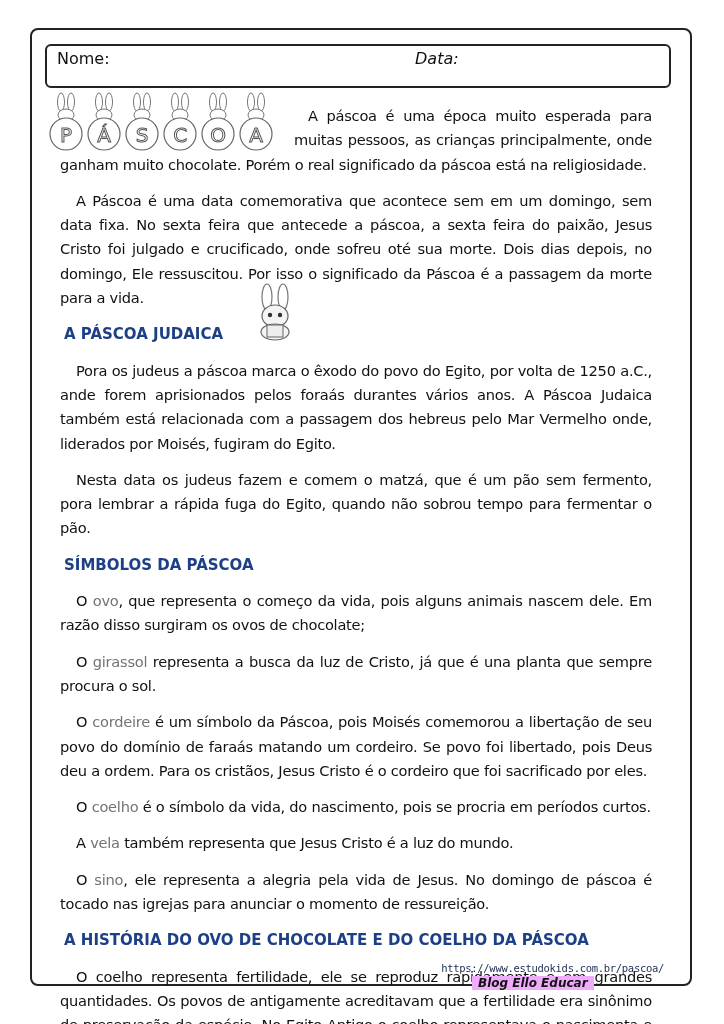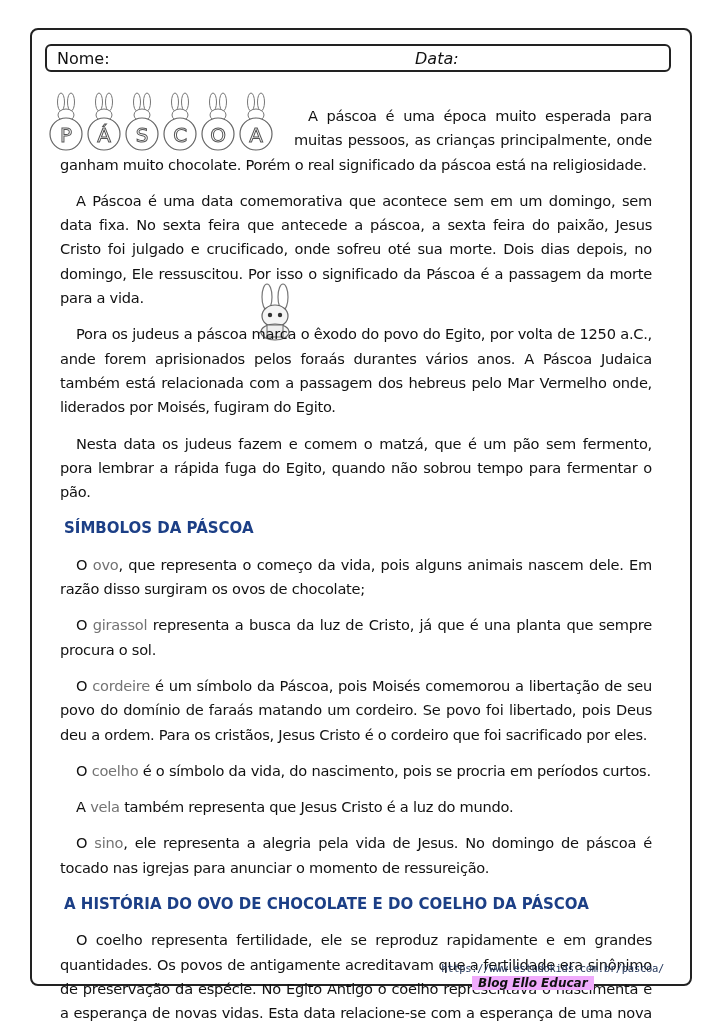--- a/index.html
+++ b/index.html
@@ -1,20 +1,20 @@
 <!DOCTYPE html>
 <html><head>
 <meta charset="utf-8">
 <style>
   html, body { margin:0; padding:0; background:#ffffff; }
   body { width:724px; height:1024px; position:relative; overflow:hidden;
          font-family:"DejaVu Sans", sans-serif; color:#111; }
   .frame { position:absolute; left:30px; top:28px; width:662px; height:958px;
            border:2px solid #222; border-radius:8px; box-sizing:border-box; }
-  .namebox { position:absolute; left:45px; top:44px; width:626px; height:28px;
+  .namebox { position:absolute; left:45px; top:44px; width:626px; height:44px;
              border:2px solid #222; border-radius:6px; box-sizing:border-box;
              font-size:16px; }
   .namebox .lbl-name { position:absolute; left:10px; top:3px; }
   .namebox .lbl-date { position:absolute; left:368px; top:3px;font-style:italic; }
   .content { position:absolute; left:48px; top:92px; width:616px;
              font-size:14.6px; line-height:24.3px; letter-spacing:-0.25px; }
   .content p { margin:12px; text-align:justify; }
   .indent { text-indent:16px; }
   .heading { color:#1c3f86; font-weight:bold; font-size:15px; margin-left:16px !important;
              letter-spacing:0; }
@@ -92,20 +92,21 @@
           <ellipse cx="23" cy="10" rx="3.5" ry="9" fill="#fff" stroke="#777" stroke-width="1"></ellipse>
           <ellipse cx="18" cy="23" rx="8" ry="6" fill="#fff" stroke="#777" stroke-width="1"></ellipse>
           <circle cx="18" cy="42" r="16" fill="#fff" stroke="#666" stroke-width="1.2"></circle>
           <text x="18" y="50" text-anchor="middle" font-size="20" font-family="DejaVu Sans, sans-serif" fill="#fff" stroke="#555" stroke-width="1">A</text>
         </svg></div>
     </div>
   <p class="intro-first" style="text-indent:14px">A páscoa é uma época muito esperada para muitas pessoos, as crianças principalmente, onde ganham muito chocolate. Porém o real significado da páscoa está na religiosidade.</p>
 
   <p class="indent">A Páscoa é uma data comemorativa que acontece sem em um domingo, sem data fixa. No sexta feira que antecede a páscoa, a sexta feira do paixão, Jesus Cristo foi julgado e crucificado, onde sofreu oté sua morte. Dois dias depois, no domingo, Ele ressuscitou. Por isso o significado da Páscoa é a passagem da morte para a vida.</p>
 
+  <p class="heading">A PÁSCOA JUDAICA</p>
   <p class="indent">Pora os judeus a páscoa marca o êxodo do povo do Egito, por volta de 1250 a.C., ande forem aprisionados pelos foraás durantes vários anos. A Páscoa Judaica também está relacionada com a passagem dos hebreus pelo Mar Vermelho onde, liderados por Moisés, fugiram do Egito.</p>
   <p class="indent">Nesta data os judeus fazem e comem o matzá, que é um pão sem fermento, pora lembrar a rápida fuga do Egito, quando não sobrou tempo para fermentar o pão.</p>
 
   <p class="heading">SÍMBOLOS DA PÁSCOA</p>
   <div id="symbols">
       <p class="indent"><span>O </span><span class="kw">ovo</span><span>, que representa o começo da vida, pois alguns animais nascem dele. Em razão disso surgiram os ovos de chocolate;</span></p>
       <p class="indent"><span>O </span><span class="kw">girassol</span><span> representa a busca da luz de Cristo, já que é una planta que sempre procura o sol.</span></p>
       <p class="indent"><span>O </span><span class="kw">cordeire</span><span> é um símbolo da Páscoa, pois Moisés comemorou a libertação de seu povo do domínio de faraás matando um cordeiro. Se povo foi libertado, pois Deus deu a ordem. Para os cristãos, Jesus Cristo é o cordeiro que foi sacrificado por eles.</span></p>
       <p class="indent"><span>O </span><span class="kw">coelho</span><span> é o símbolo da vida, do nascimento, pois se procria em períodos curtos.</span></p>
       <p class="indent"><span>A </span><span class="kw">vela</span><span> também representa que Jesus Cristo é a luz do mundo.</span></p>

